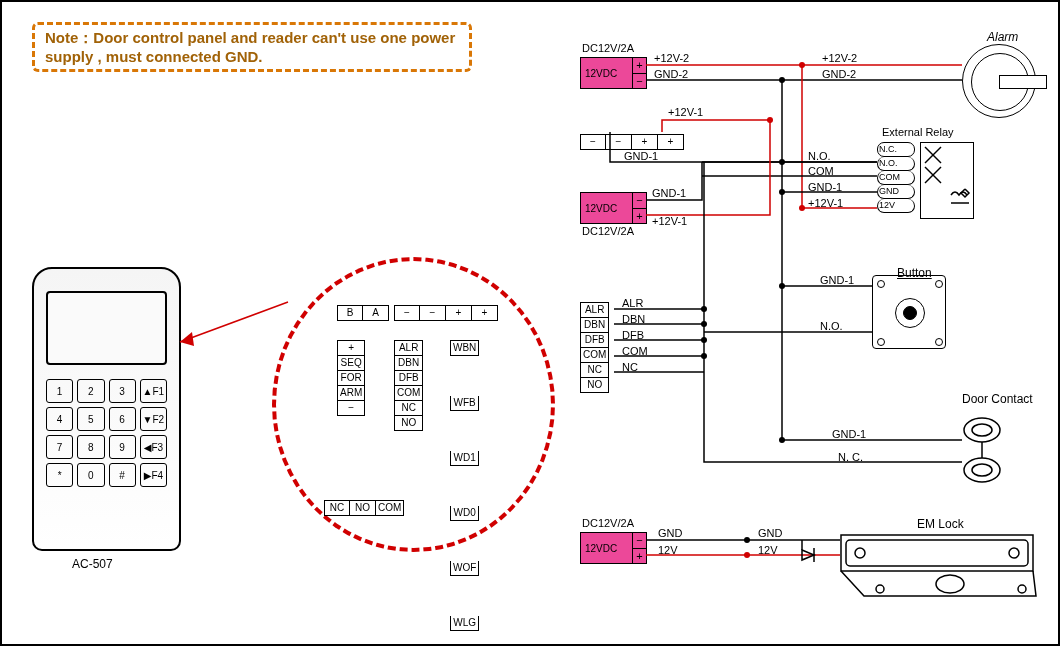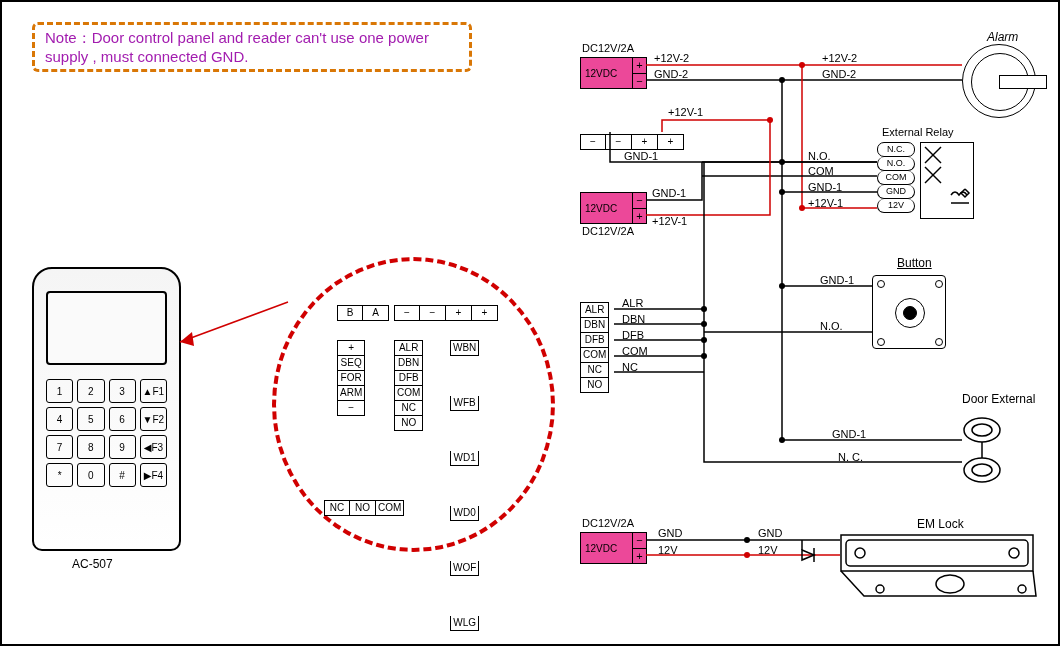--- a/index.html
+++ b/index.html
@@ -1,19 +1,19 @@
 <!DOCTYPE html>
 <html><head>
 <meta charset="utf-8">
 <style>
   html,body{margin:0;padding:0;background:#fff;font-family:Arial,Helvetica,sans-serif;}
   .page{position:relative;width:1060px;height:646px;border:2px solid #000;box-sizing:border-box;}
   .label{position:absolute;font-size:11px;color:#000;white-space:nowrap;}
   .note{position:absolute;left:30px;top:20px;width:440px;height:50px;border:3px dashed #d97706;border-radius:6px;display:flex;align-items:center;padding:0 10px;box-sizing:border-box;}
-  .note-text{color:#a21caf;font-size:15px;font-weight:normal;line-height:1.3;}
+  .note-text{color:#a16207;font-size:15px;font-weight:bold;line-height:1.3;}
   
   .device{position:absolute;left:30px;top:265px;width:145px;height:280px;border:2px solid #000;border-radius:20px 20px 10px 10px;background:linear-gradient(#f5f5f5,#fff);}
   .device .screen{position:absolute;top:22px;left:12px;right:12px;height:70px;border:2px solid #000;border-radius:4px;background:#fafafa;}
   .keypad{position:absolute;top:110px;left:12px;right:12px;display:grid;grid-template-columns:repeat(4,1fr);gap:4px;}
   .key{height:22px;border:1px solid #000;border-radius:3px;font-size:10px;display:flex;align-items:center;justify-content:center;}
   .model{position:absolute;left:70px;top:555px;font-size:12px;}
   
   .pin{position:absolute;border:1px solid #000;background:#fff;font-size:10px;text-align:center;min-width:26px;padding:1px 2px;box-sizing:border-box;line-height:1.2;}
   .pinrow{position:absolute;display:flex;}
   .pinrow .pin{position:static;border-left:none;}
@@ -23,21 +23,21 @@
   .pincol .pin:first-child{border-top:1px solid #000;}
   
   svg{position:absolute;top:0;left:0;}
   .wire{stroke:#000;stroke-width:1.5;fill:none;}
   .wire-red{stroke:#d00000;stroke-width:1.5;fill:none;}
   .node{fill:#000;}
   .node-red{fill:#d00000;}
   .comp-label{font-size:12px;text-align:center;}
   
   .relay-pins{position:absolute;left:875px;top:140px;width:38px;}
-  .relay-pins div{border:1px solid #000;border-top:none;font-size:9px;text-align:center;background:#fff;padding:0 1px;height:13px;line-height:13px;border-radius:7px;}
+  .relay-pins div{border:1px solid #000;border-top:none;font-size:9px;background:#fff;padding:0 1px;height:13px;line-height:13px;border-radius:7px;}
   .relay-pins div:first-child{border-top:1px solid #000;}
   
   .ellipse{position:absolute;left:270px;top:255px;width:275px;height:287px;border:4px dashed #d00000;border-radius:50%;}
   
   .psu{position:absolute;border:1.5px solid #000;font-size:10px;background:#ec4899;}
   .psu .psu-label{position:absolute;left:4px;top:50%;transform:translateY(-50%);font-size:10px;}
   .psu .psu-pins{position:absolute;right:0;top:0;bottom:0;display:flex;flex-direction:column;width:14px;}
   .psu .psu-pins div{flex:1;border-left:1px solid #000;border-bottom:1px solid #000;font-size:11px;text-align:center;display:flex;align-items:center;justify-content:center;}
   .psu .psu-pins div:last-child{border-bottom:none;}
   
@@ -187,31 +187,31 @@
       <line x1="30" y1="60" x2="48" y2="60" class="wire"></line>
     </svg>
   </div>
 
   <div class="label comp-label" style="left:985px;top:28px;font-style:italic;">Alarm</div>
   <div class="round-dev" style="left:960px;top:42px;width:72px;height:72px;border-radius:50%;">
     <div class="circle" style="left:8px;top:8px;width:56px;height:56px;"></div>
     <div style="position:absolute;left:36px;top:30px;width:46px;height:12px;border:1.5px solid #000;background:#fff;"></div>
   </div>
 
-  <div class="label comp-label" style="left:895px;top:254px;text-decoration:underline;">Button</div>
+  <div class="label comp-label" style="left:895px;top:264px;text-decoration:underline;">Button</div>
   <div class="round-dev" style="left:870px;top:273px;width:72px;height:72px;">
     <div class="circle" style="left:22px;top:22px;width:28px;height:28px;"></div>
     <div class="circle" style="left:30px;top:30px;width:12px;height:12px;background:#000;"></div>
     <div class="circle" style="left:4px;top:4px;width:6px;height:6px;"></div>
     <div class="circle" style="left:62px;top:4px;width:6px;height:6px;"></div>
     <div class="circle" style="left:4px;top:62px;width:6px;height:6px;"></div>
     <div class="circle" style="left:62px;top:62px;width:6px;height:6px;"></div>
   </div>
 
-  <div class="label comp-label" style="left:960px;top:390px;">Door External</div>
+  <div class="label comp-label" style="left:960px;top:390px;">Door Contact</div>
   <div style="position:absolute;left:960px;top:408px;">
     <svg width="60" height="80">
       <ellipse cx="20" cy="20" rx="18" ry="12" class="wire"></ellipse>
       <ellipse cx="20" cy="20" rx="10" ry="6" class="wire"></ellipse>
       <line x1="20" y1="32" x2="20" y2="48" class="wire"></line>
       <ellipse cx="20" cy="60" rx="18" ry="12" class="wire"></ellipse>
       <ellipse cx="20" cy="60" rx="10" ry="6" class="wire"></ellipse>
     </svg>
   </div>
 

